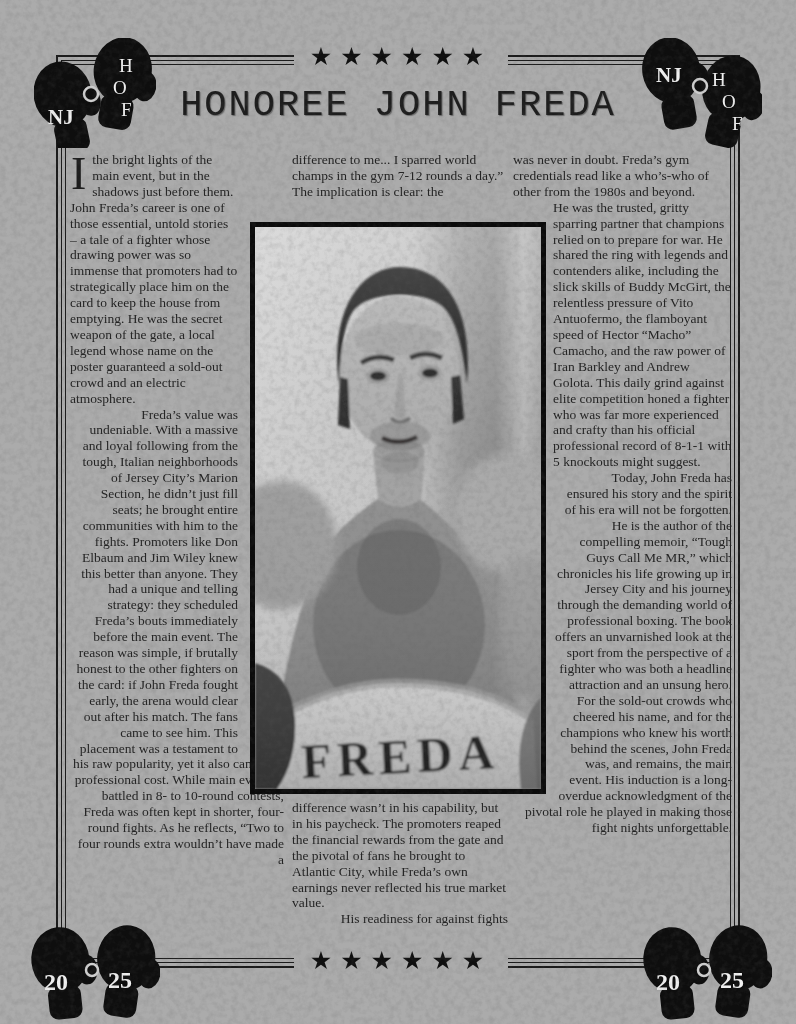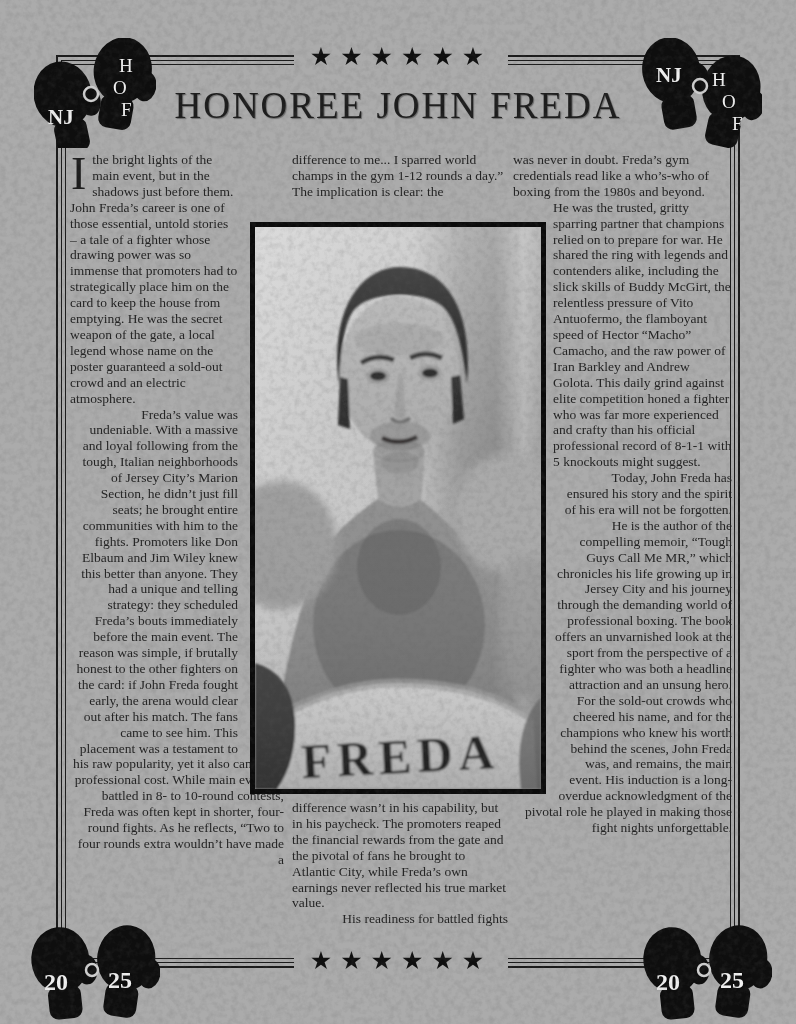--- a/index.html
+++ b/index.html
@@ -20,21 +20,21 @@
   .stars-bottom { left:294px; top:944px; width:214px; height:34px; }
 
   .corner { position:absolute; z-index:6; }
   .tl { left:34px;  top:38px; }
   .tr { right:34px; top:38px; }
   .bl { left:28px;  top:924px; }
   .br { right:24px; top:924px; }
 
   .title { position:absolute; z-index:4; left:0; right:0; top:84px; text-align:center;
            font-size:37px; font-weight:normal; letter-spacing:2px; color:#1d1d1d;
-           text-shadow:1px 1px 1px rgba(25,25,25,0.45); }
+           text-shadow:1px 1px 1px rgba(25,25,25,0.45);font-family:Liberation Mono, monospace; }
 
   .article { position:absolute; z-index:4; left:70px; top:152px; width:662px;
              font-size:13.5px; line-height:15.9px; text-align:left; }
   .col { position:absolute; top:0; }
   .c1  { left:0;     width:214px; }
   .c2t { left:222px; width:212px; }
   .c3  { left:443px; width:219px; }
   .c2b { left:222px; top:648px; width:216px; }
   .article p { margin:0; }
   .indent { text-indent:15px;text-align:right; }
@@ -138,32 +138,32 @@
 
   <div class="article">
 
     <div class="col c1">
       <p class="lede"><span class="dropcap">I</span></p>
       <p><i class="sp1"></i><span>the bright lights of the main event, but in the shadows just before them. John Freda’s career is one of those essential, untold stories – a tale of a fighter whose drawing power was so immense that promoters had to strategically place him on the card to keep the house from emptying. He was the secret weapon of the gate, a local legend whose name on the poster guaranteed a sold-out crowd and an electric atmosphere.</span></p>
       <p class="indent">Freda’s value was undeniable. With a massive and loyal following from the tough, Italian neighborhoods of Jersey City’s Marion Section, he didn’t just fill seats; he brought entire communities with him to the fights. Promoters like Don Elbaum and Jim Wiley knew this better than anyone. They had a unique and telling strategy: they scheduled Freda’s bouts immediately before the main event. The reason was simple, if brutally honest to the other fighters on the card: if John Freda fought early, the arena would clear out after his match. The fans came to see him. This placement was a testament to his raw popularity, yet it also came at a professional cost. While main eventers battled in 8- to 10-round contests, Freda was often kept in shorter, four-round fights. As he reflects, “Two to four rounds extra wouldn’t have made a</p>
     </div>
 
     <div class="col c2t">
-      <p>difference to me... I sparred world champs in the gym 1-12 rounds a day.” The implication is clear: the</p>
+      <p>difference to me... I sparred world champs in the gym 7-12 rounds a day.” The implication is clear: the</p>
     </div>
 
     <div class="col c3">
-      <p>was never in doubt. Freda’s gym credentials read like a who’s-who of boxing from the 1980s and beyond.</p>
+      <p>was never in doubt. Freda’s gym credentials read like a who’s-who of other from the 1980s and beyond.</p>
       <p><i class="sp3"></i><span>He was the trusted, gritty sparring partner that champions relied on to prepare for war. He shared the ring with legends and contenders alike, including the slick skills of Buddy McGirt, the relentless pressure of Vito Antuofermo, the flamboyant speed of Hector “Macho” Camacho, and the raw power of Iran Barkley and Andrew Golota. This daily grind against elite competition honed a fighter who was far more experienced and crafty than his official professional record of 8-1-1 with 5 knockouts might suggest.</span></p>
       <p class="indent">Today, John Freda has ensured his story and the spirit of his era will not be forgotten. He is the author of the compelling memoir, “Tough Guys Call Me MR,” which chronicles his life growing up in Jersey City and his journey through the demanding world of professional boxing. The book offers an unvarnished look at the sport from the perspective of a fighter who was both a headline attraction and an unsung hero. For the sold-out crowds who cheered his name, and for the champions who knew his worth behind the scenes, John Freda was, and remains, the main event. His induction is a long-overdue acknowledgment of the pivotal role he played in making those fight nights unforgettable.</p>
     </div>
 
     <div class="col c2b">
       <p>difference wasn’t in his capability, but in his paycheck. The promoters reaped the financial rewards from the gate and the pivotal of fans he brought to Atlantic City, while Freda’s own earnings never reflected his true market value.</p>
-      <p class="indent">His readiness for battled fights</p>
+      <p class="indent">His readiness for against fights</p>
     </div>
 
     <div class="photo">
       <svg width="286" height="562" viewBox="0 0 286 562">
         <defs>
           <linearGradient id="pbg" x1="0" y1="0" x2="1" y2="0">
             <stop offset="0" stop-color="#cfcfcf"></stop>
               <stop offset="0.55" stop-color="#c3c3c3"></stop>
             <stop offset="0.72" stop-color="#9b9b9b"></stop>
               <stop offset="0.84" stop-color="#8f8f8f"></stop>

